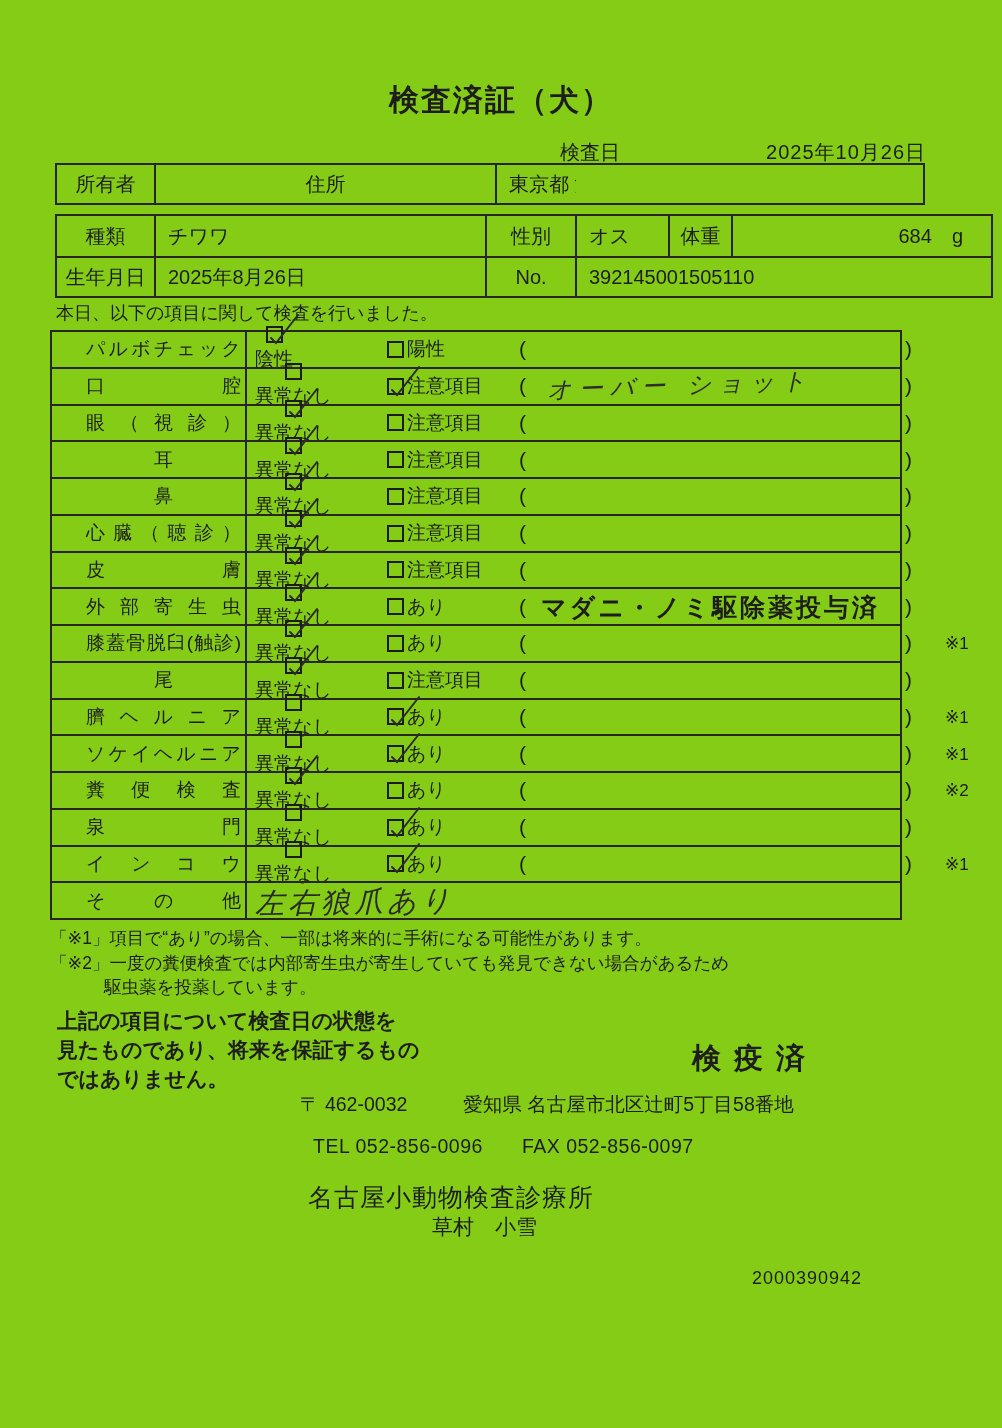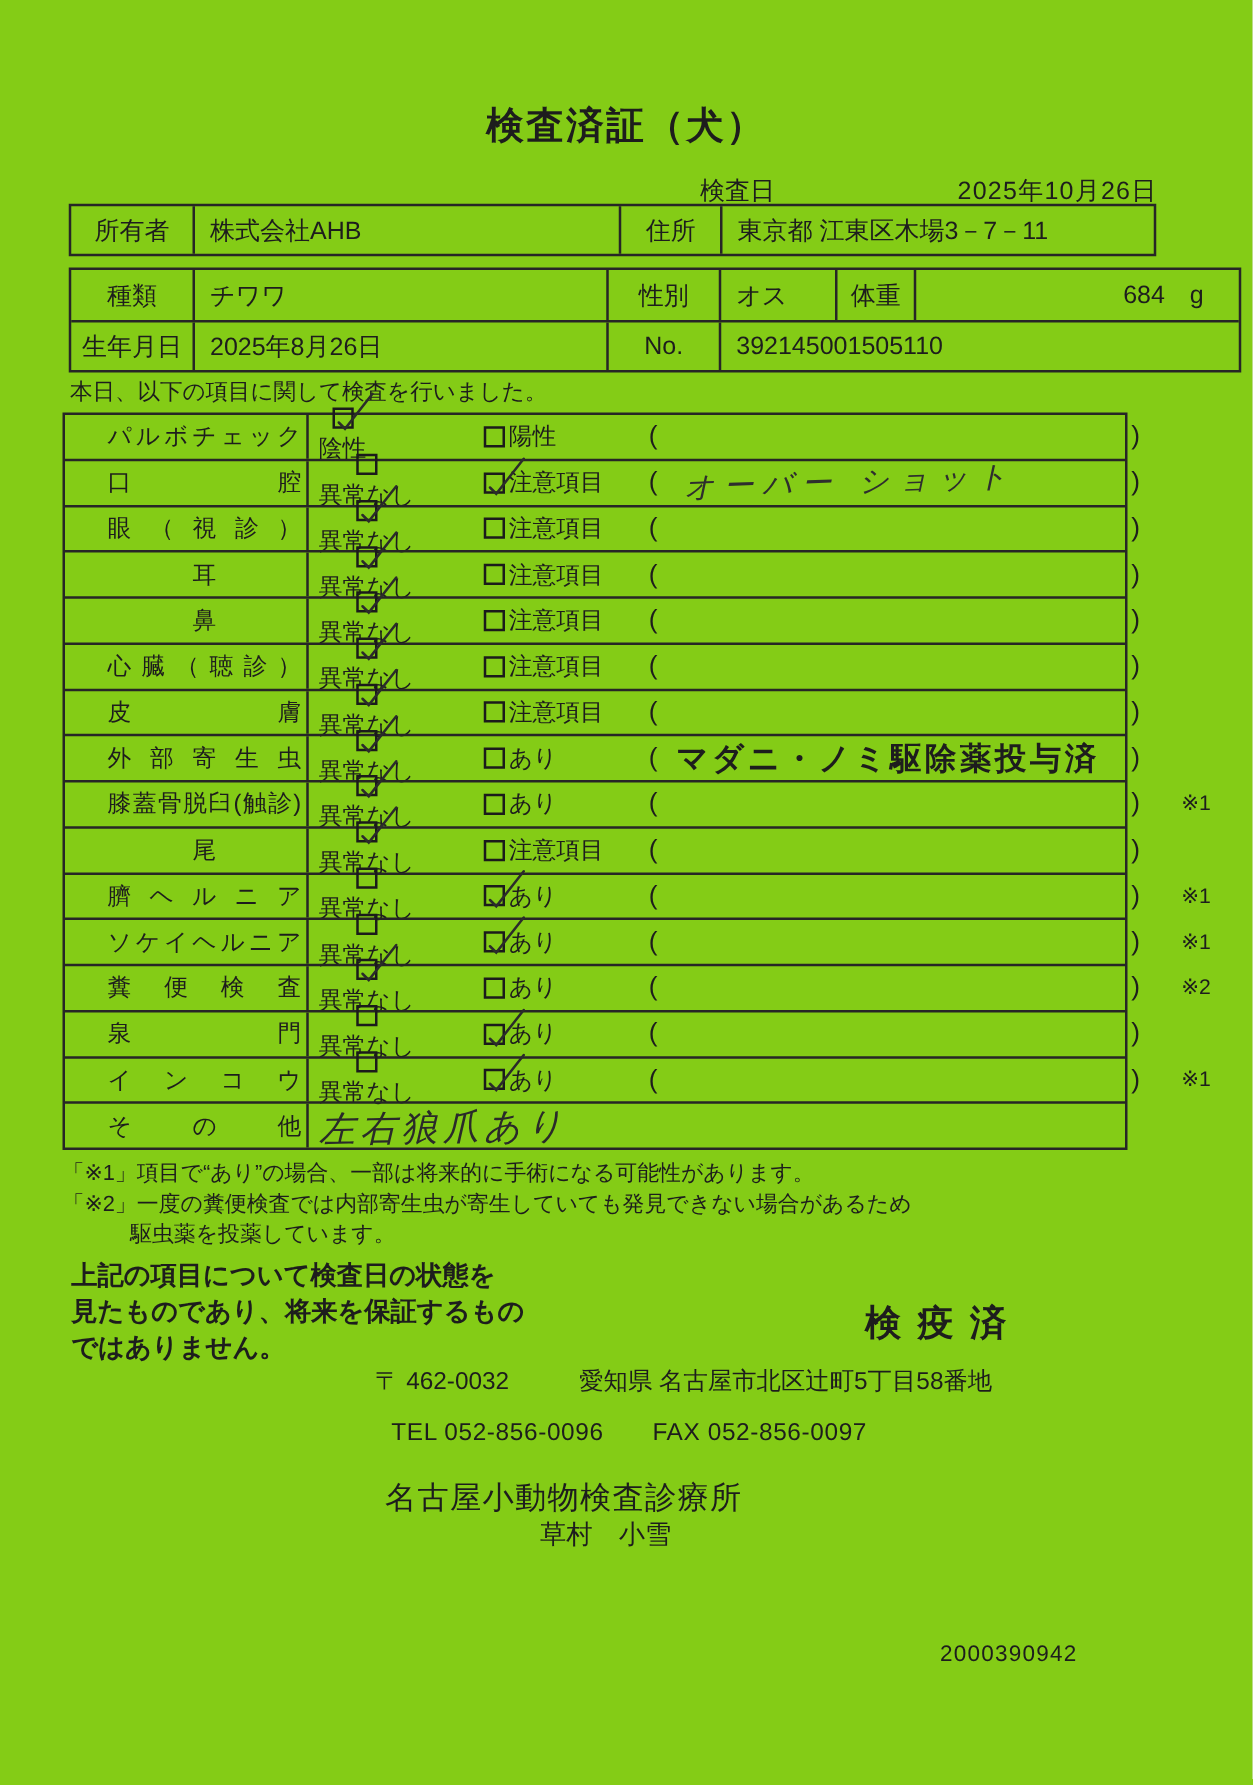--- a/index.html
+++ b/index.html
@@ -111,36 +111,35 @@
   
   .note1{left:50px;top:926px;font-size:17.5px;}
   .note2a{left:50px;top:951px;font-size:17.5px;}
   .note2b{left:104px;top:975px;font-size:17.5px;}
   .disclaimer{left:57px;top:1006px;font-size:21px;font-weight:600;line-height:29px;}
   .stamp{left:692px;top:1039px;font-size:29px;letter-spacing:13px;font-weight:600;}
   .postal-line{left:300px;top:1091px;display:flex;gap:56px;font-size:19.5px;white-space:nowrap;}
   .tel-line{left:313px;top:1135px;display:flex;gap:39px;font-size:19.5px;letter-spacing:0.5px;white-space:nowrap;}
   .clinic-name{left:308px;top:1181px;font-size:25px;letter-spacing:1px;}
   .examiner{left:432px;top:1213px;font-size:21px;}
-  .serial{left:752px;top:1313px;font-size:18px;letter-spacing:1px;}
+  .serial{left:752px;top:1268px;font-size:18px;letter-spacing:1px;}
 </style>
 </head>
 <body>
 
 <div class="page">
 
   <div class="abs title">検査済証（犬）</div>
 
   <div class="abs date-label">検査日</div>
   <div class="abs date-value">2025年10月26日</div>
 
   <div class="abs hd-table owner-table">
     <div class="hd-row">
       <div class="hd-cell lab">所有者</div>
-      <div class="hd-cell val">株式会社AHB</div>
       <div class="hd-cell lab">住所</div>
       <div class="hd-cell val">東京都 江東区木場3－7－11</div>
     </div>
   </div>
 
   <div class="abs hd-table pet-table">
     <div class="hd-row pet-row1">
       <div class="hd-cell lab">種類</div>
       <div class="hd-cell val">チワワ</div>
       <div class="hd-cell lab">性別</div>

